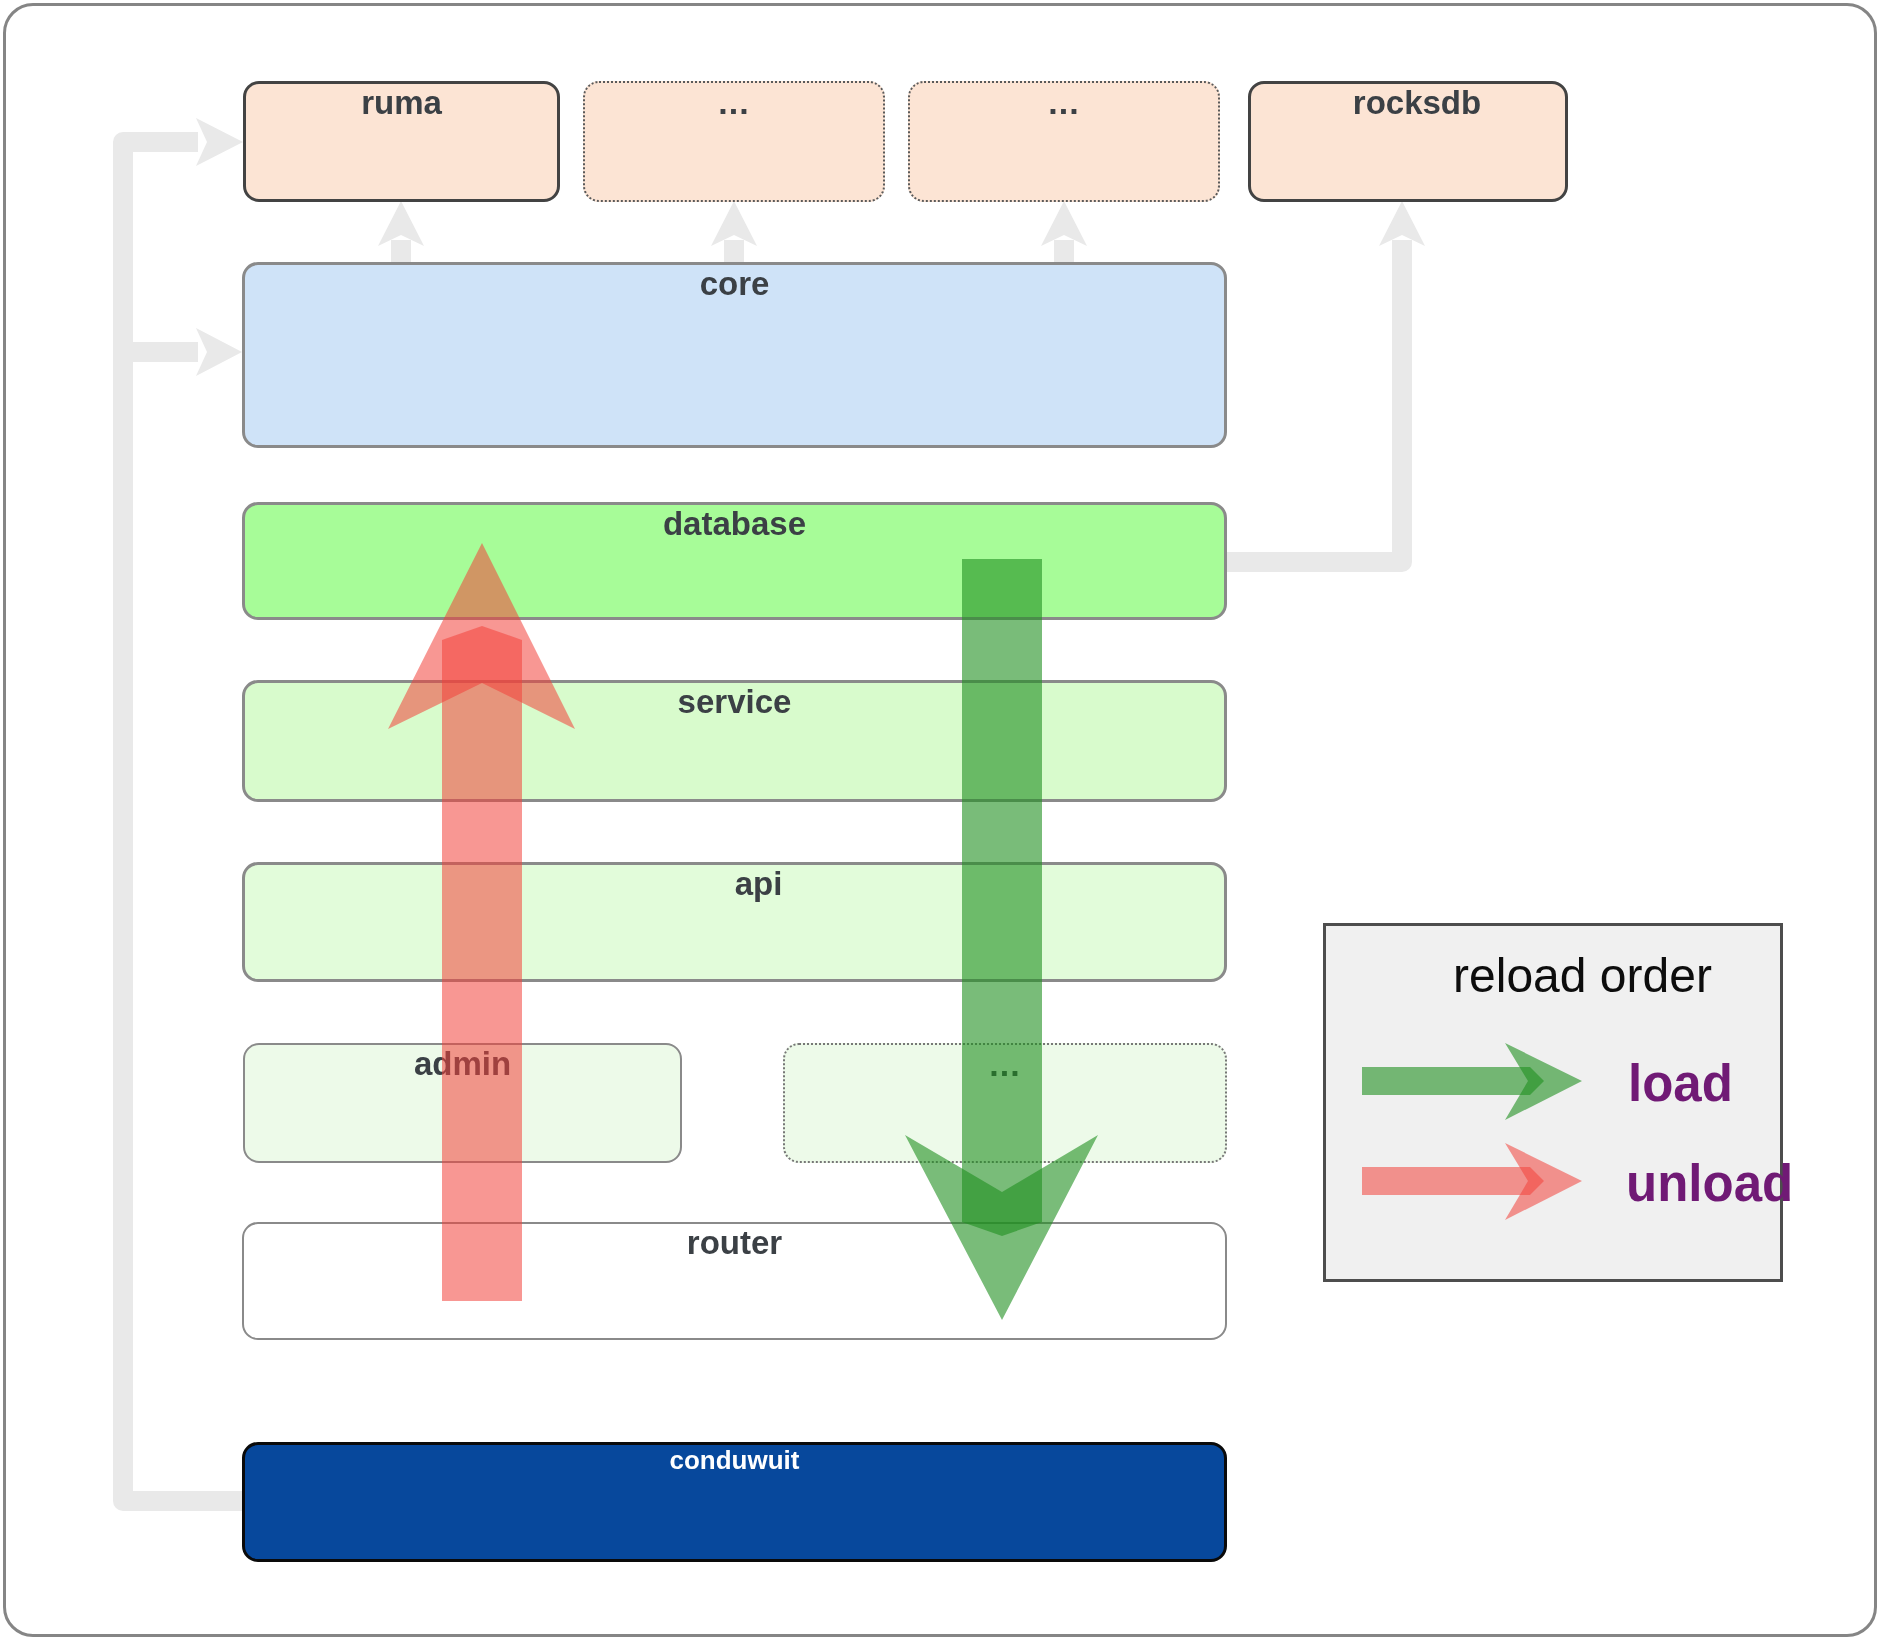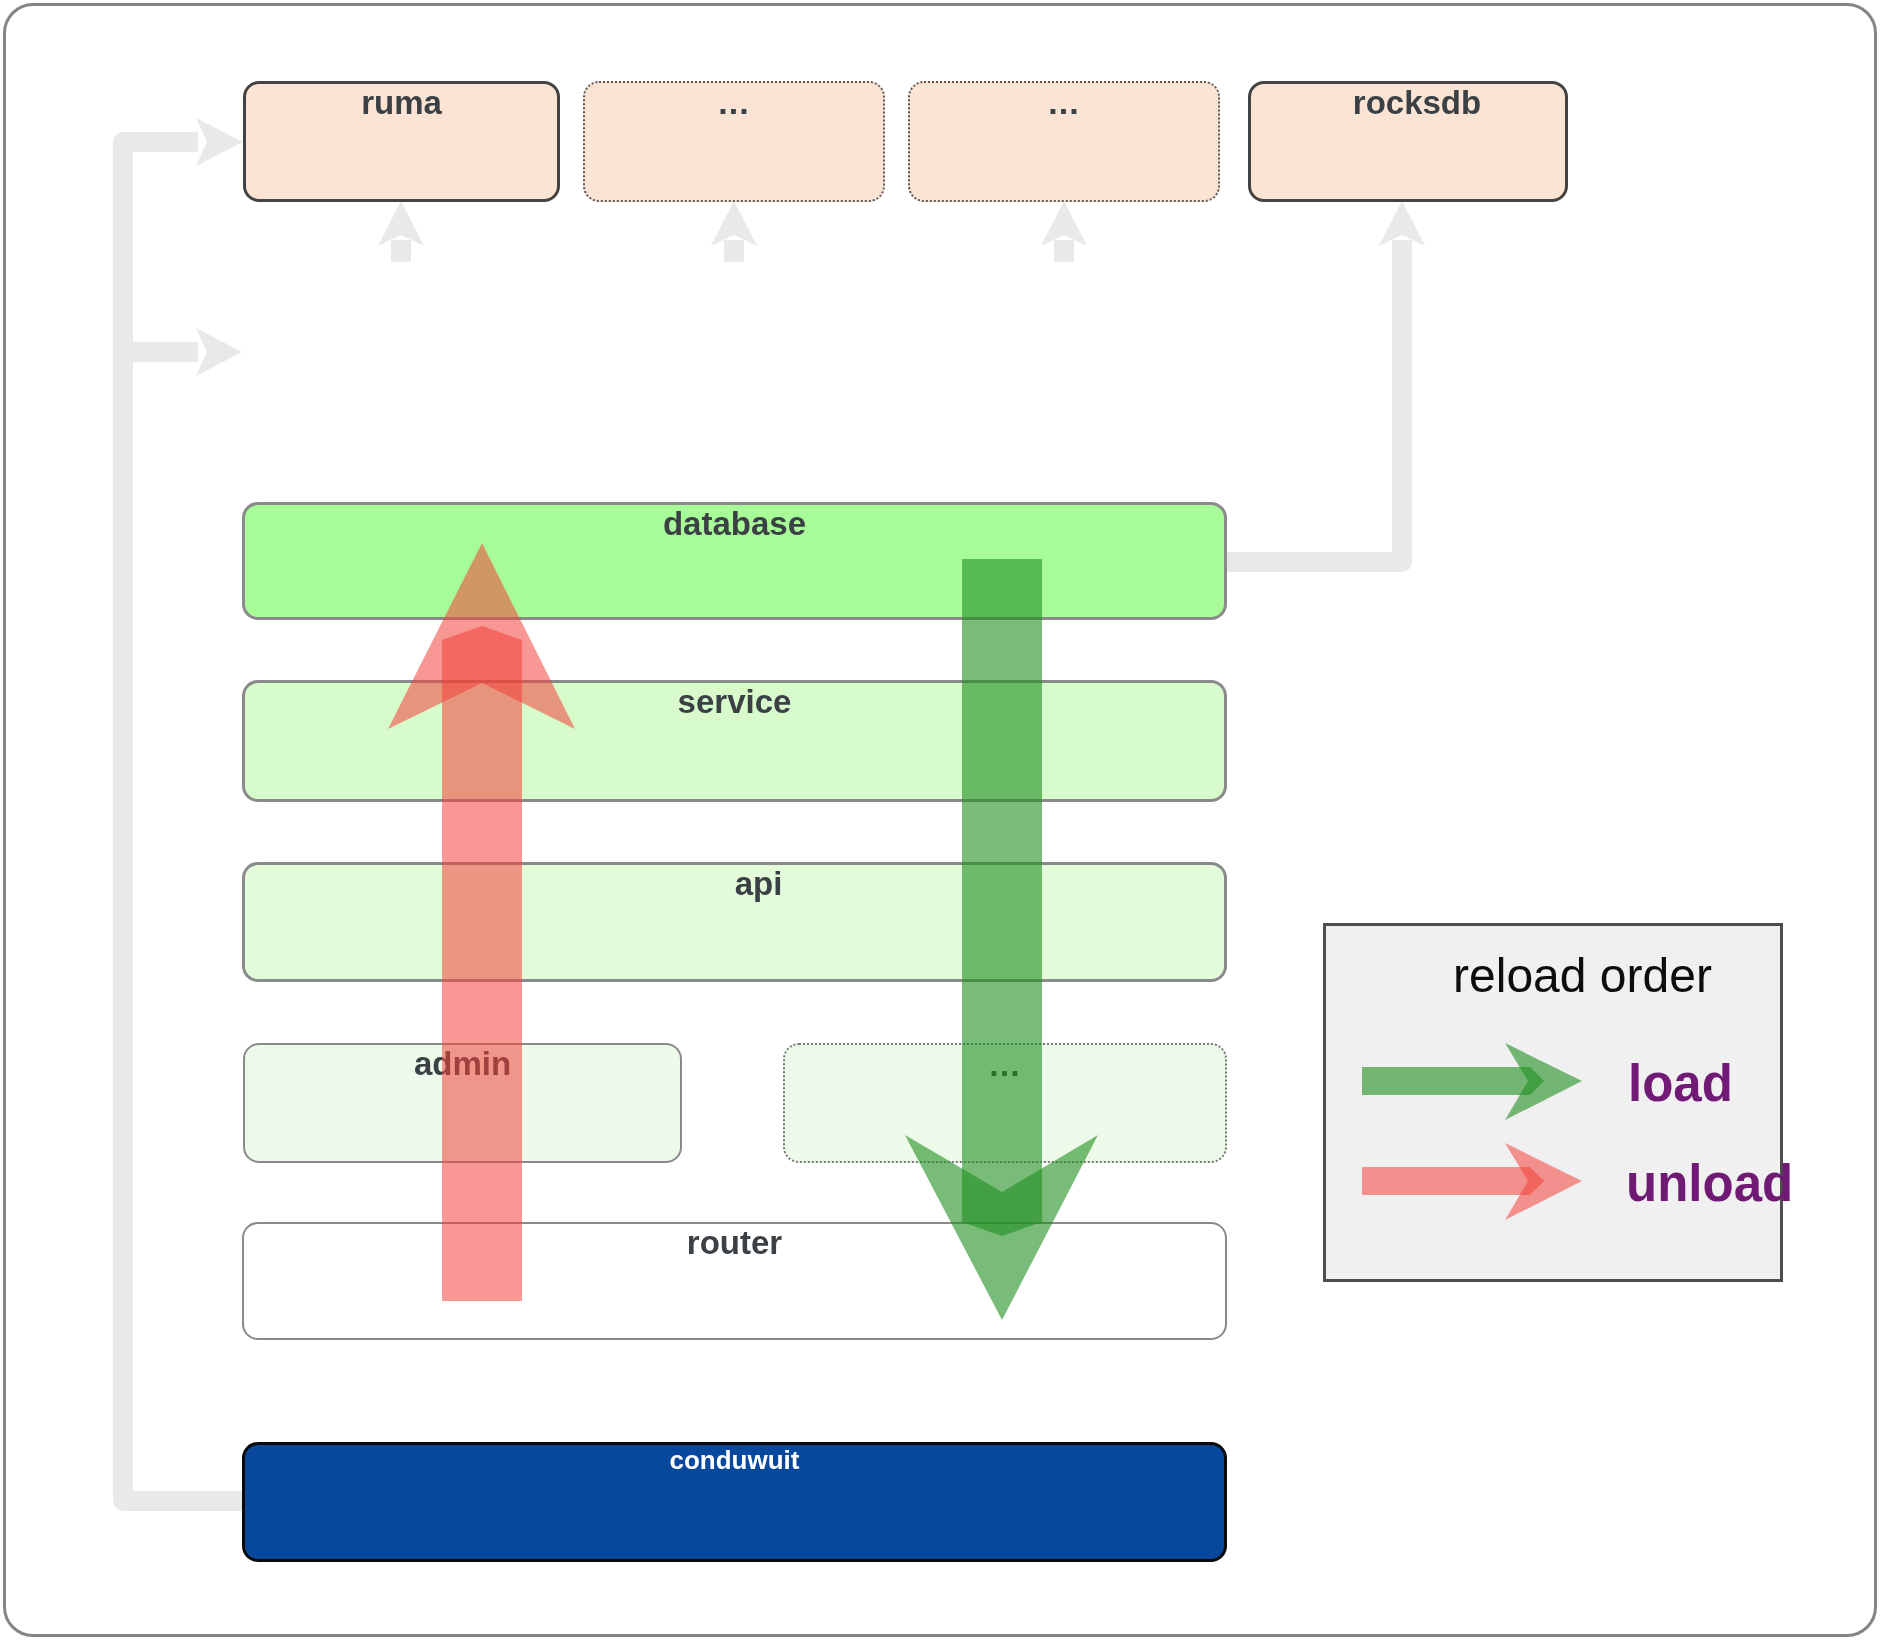--- a/index.html
+++ b/index.html
@@ -85,20 +85,23 @@
   </div>
   <div class="box" id="box-te1">
     <span class="dots">...</span>
   </div>
   <div class="box" id="box-te2">
     <span class="dots">...</span>
   </div>
   <div class="box" id="box-rocksdb">
     <span>rocksdb</span>
   </div>
+  <div class="box" id="box-core">
+    <span>core</span>
+  </div>
   <div class="box" id="box-database">
     <span>database</span>
   </div>
   <div class="box" id="box-service">
     <span>service</span>
   </div>
   <div class="box" id="box-api">
     <span>api</span>
   </div>
   <div class="box" id="box-admin">

